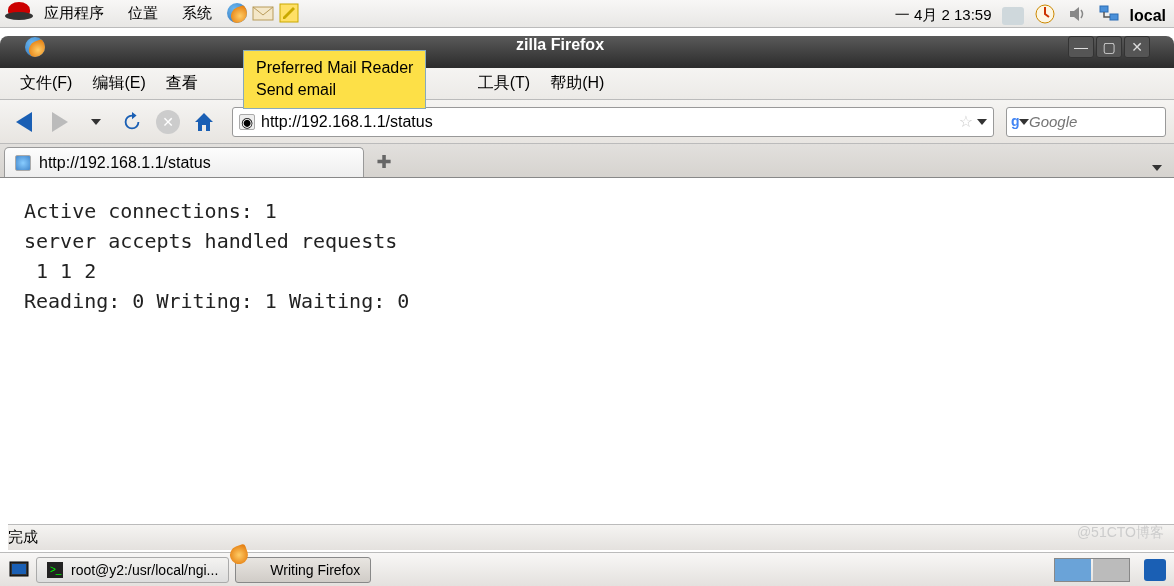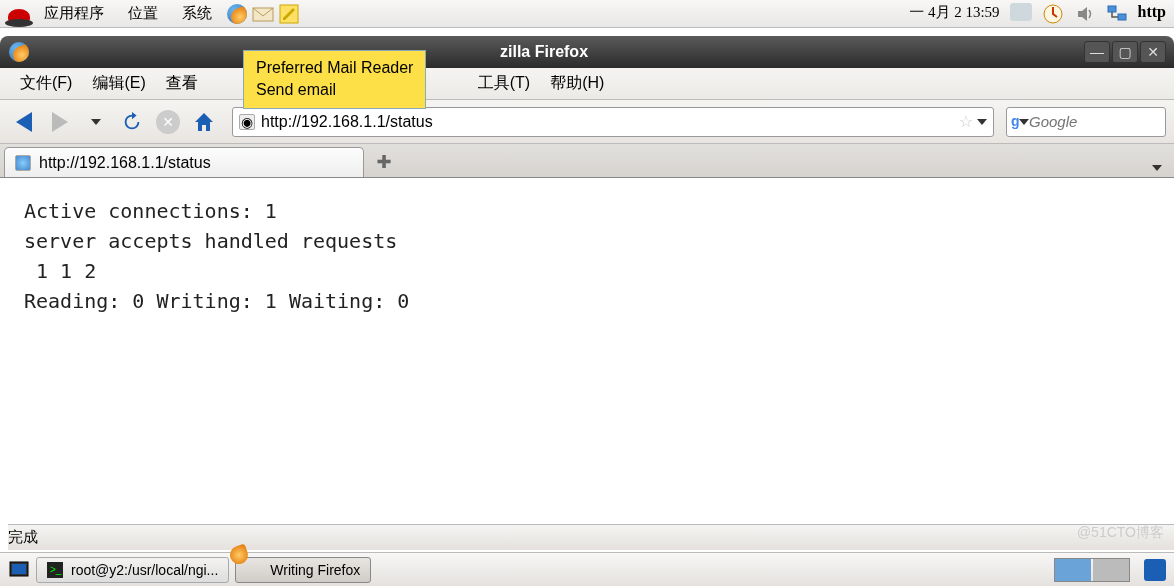--- a/index.html
+++ b/index.html
@@ -1,36 +1,36 @@
 <!DOCTYPE html>
 <html><head>
   <meta charset="utf-8">
   <style>
     * { margin: 0; padding: 0; box-sizing: border-box; }
     body { font-family: sans-serif; font-size: 14px; width: 1174px; height: 586px; background: #fff; overflow: hidden; position: relative; }
     
     
     .gnome-panel { height: 28px; background: linear-gradient(#f8f7f6, #e8e7e5); border-bottom: 1px solid #bbb; display: flex; align-items: center; padding: 0 8px; }
-    .gnome-panel .left { display: flex; align-items: flex-end; gap: 4px; }
-    .gnome-panel .right { margin-left: auto; display: flex; align-items: flex-start; gap: 10px; font-family: Liberation Serif, serif; }
+    .gnome-panel .left { display: flex; align-items: flex-start; gap: 4px; }
+    .gnome-panel .right { margin-left: auto; display: flex; align-items: flex-end; gap: 10px; }
     .hat-icon { width: 22px; height: 16px; background: #c00; border-radius: 50% 50% 40% 40%; position: relative; }
     .hat-icon::before { content:''; position:absolute; bottom:-2px; left:-3px; right:-3px; height:8px; background:#333; border-radius:50%; }
     .gnome-menu { padding: 2px 10px; cursor: default; font-size:15px; }
     .panel-icon { width: 22px; height: 22px; display:inline-flex; align-items:center; justify-content:center; }
     .firefox-ball { width:20px; height:20px; border-radius:50%; background: radial-gradient(circle at 35% 30%, #6bb7f0, #2a6db5); position:relative; overflow:hidden; }
     .firefox-ball::after { content:''; position:absolute; bottom:-2px; right:-2px; width:18px; height:18px; background: radial-gradient(#ffcc66, #e07000); border-radius: 60% 20% 60% 60%; transform:rotate(-20deg); }
     .date-text { font-size: 15px; }
     .user-text { font-weight: bold; font-size: 16px; }
     .tray-icon { width:22px; height:18px; background:#cfd8dc; border-radius:3px; }
     
     
     .tooltip { position:absolute; top:50px; left:243px; background:#fde047; border:1px solid #8ab; padding:6px 12px; font-size:16px; z-index:100; line-height:1.4; }
     
     
-    .window-title { height:32px; background: linear-gradient(#5a5a5a, #2b2b2b); color:#fff; display:flex; align-items:center; padding:0 8px; border-radius:8px 8px 0 0; margin-top:8px; }
+    .window-title { height:32px; background: linear-gradient(#5a5a5a, #2b2b2b); color:#fff; display:flex; padding:0 24px; border-radius:8px 8px 0 0; margin-top:8px; }
     .window-title .ff-icon { margin-right:10px; }
     .window-title .title-text { font-size:16px; font-weight:bold; flex:1; }
     .win-controls { display:flex; gap:2px; }
     .win-btn { width:26px; height:22px; background:#555; border:1px solid #333; color:#ddd; display:flex; align-items:center; justify-content:center; font-size:14px; border-radius:3px; }
     
     
     .menubar { height:32px; background: linear-gradient(#f5f4f2, #eceae7); display:flex; align-items:center; padding:0 10px; border-bottom:1px solid #bbb; }
     .menubar .menu-item { padding:4px 10px; font-size:16px; }
     
     
@@ -116,21 +116,21 @@
           <path d="M14 6 Q17 10 14 14" fill="none" stroke="#888" stroke-width="1.5"></path>
         </svg>
     </span>
     <span class="panel-icon">
       <svg width="22" height="20" viewBox="0 0 22 20">
           <rect x="2" y="2" width="8" height="6" fill="#4a90d9" stroke="#2a6db5"></rect>
           <rect x="12" y="10" width="8" height="6" fill="#4a90d9" stroke="#2a6db5"></rect>
           <path d="M6 8 L6 13 L12 13" fill="none" stroke="#555" stroke-width="1.5"></path>
         </svg>
     </span>
-    <span class="user-text">http</span>
+    <span class="user-text">local</span>
   </div>
 </div>
 
 <div class="tooltip">
   <div>Preferred Mail Reader</div>
   <div>Send email</div>
 </div>
 
 <div class="window-title">
   <span class="ff-icon panel-icon">

